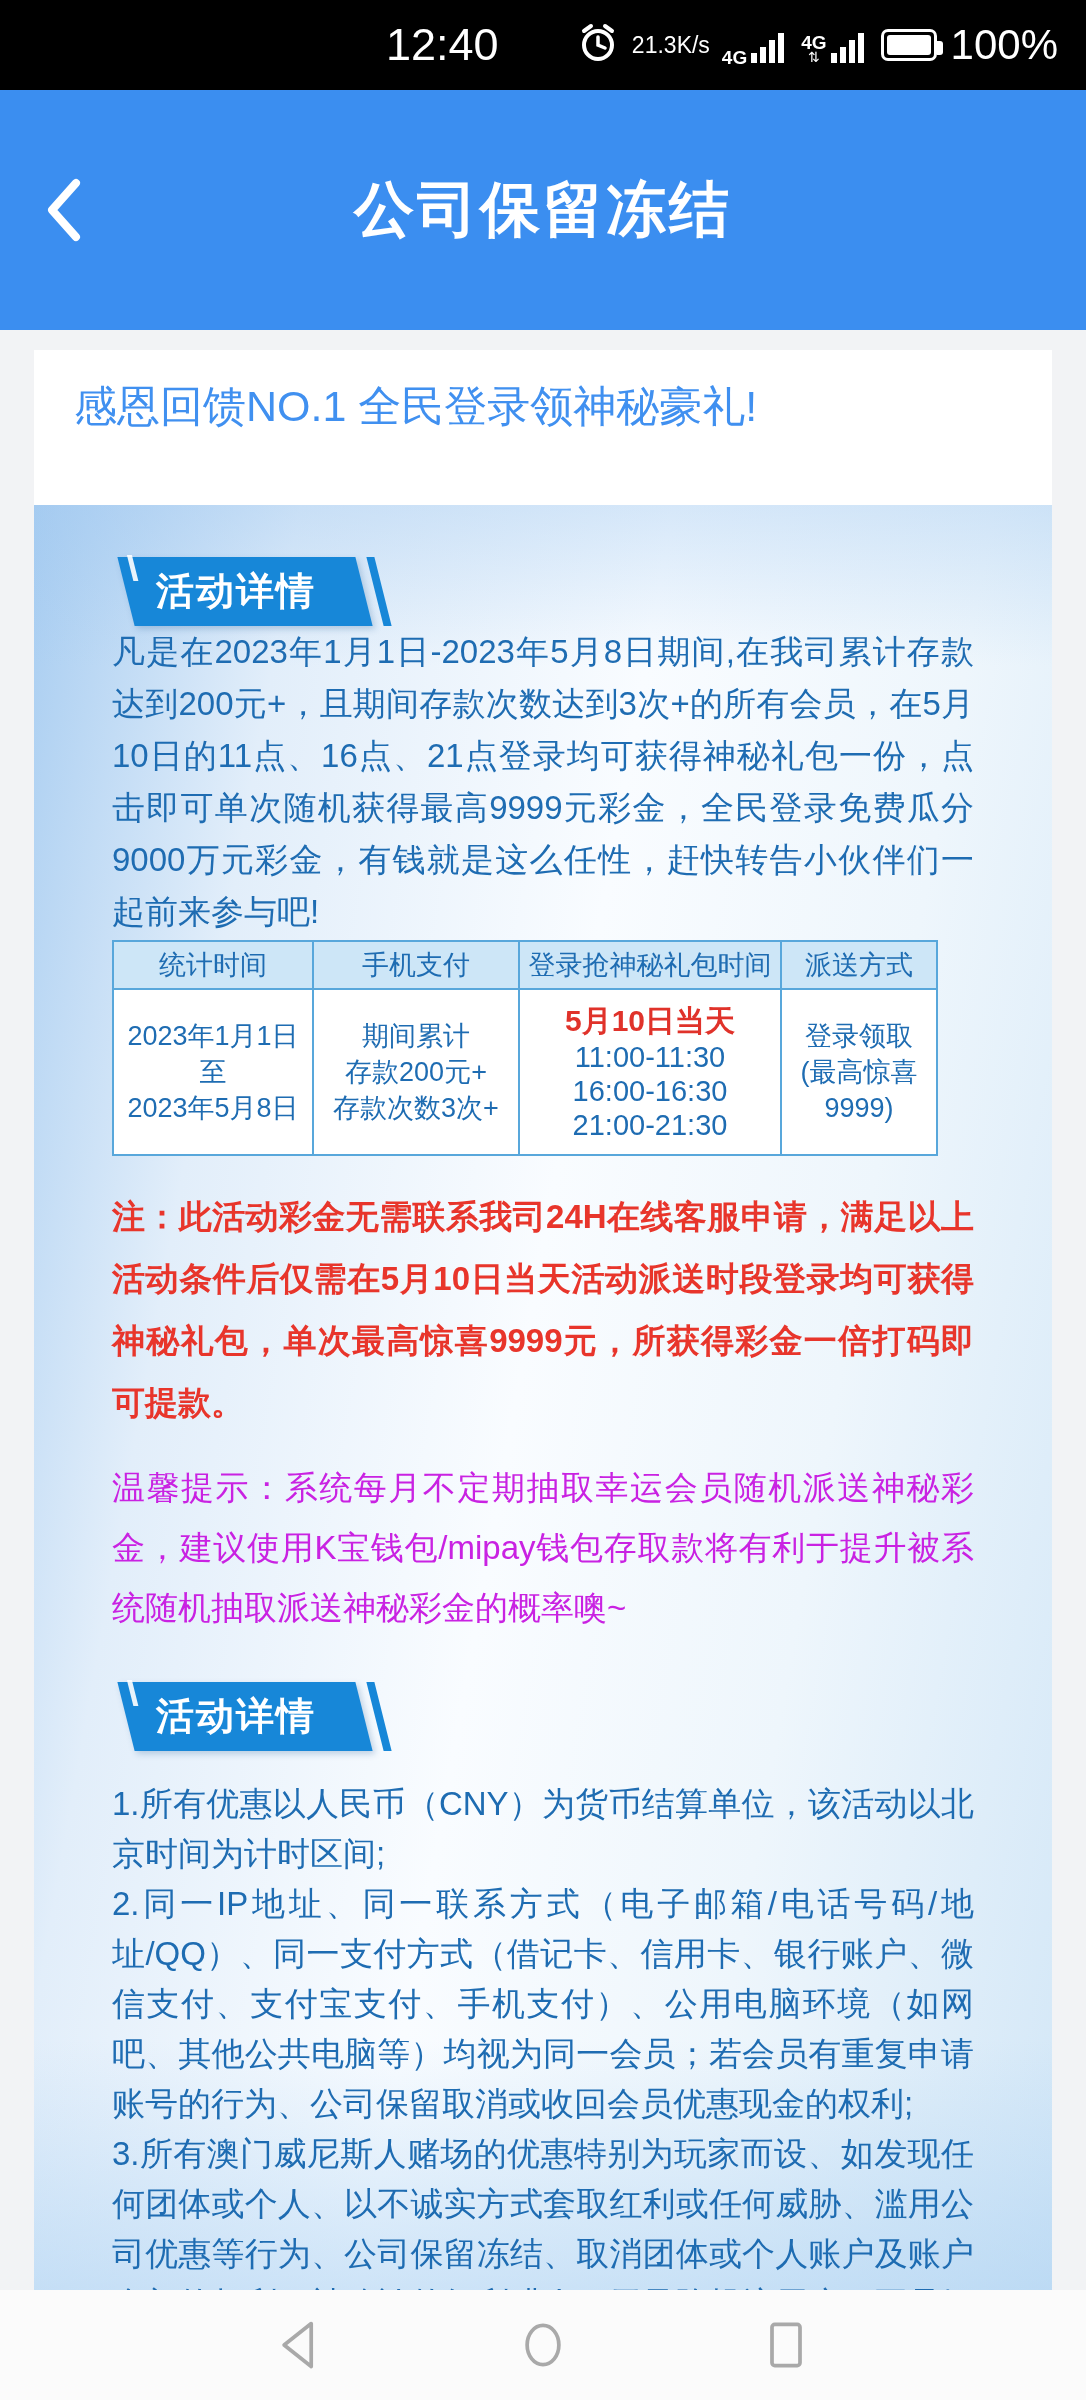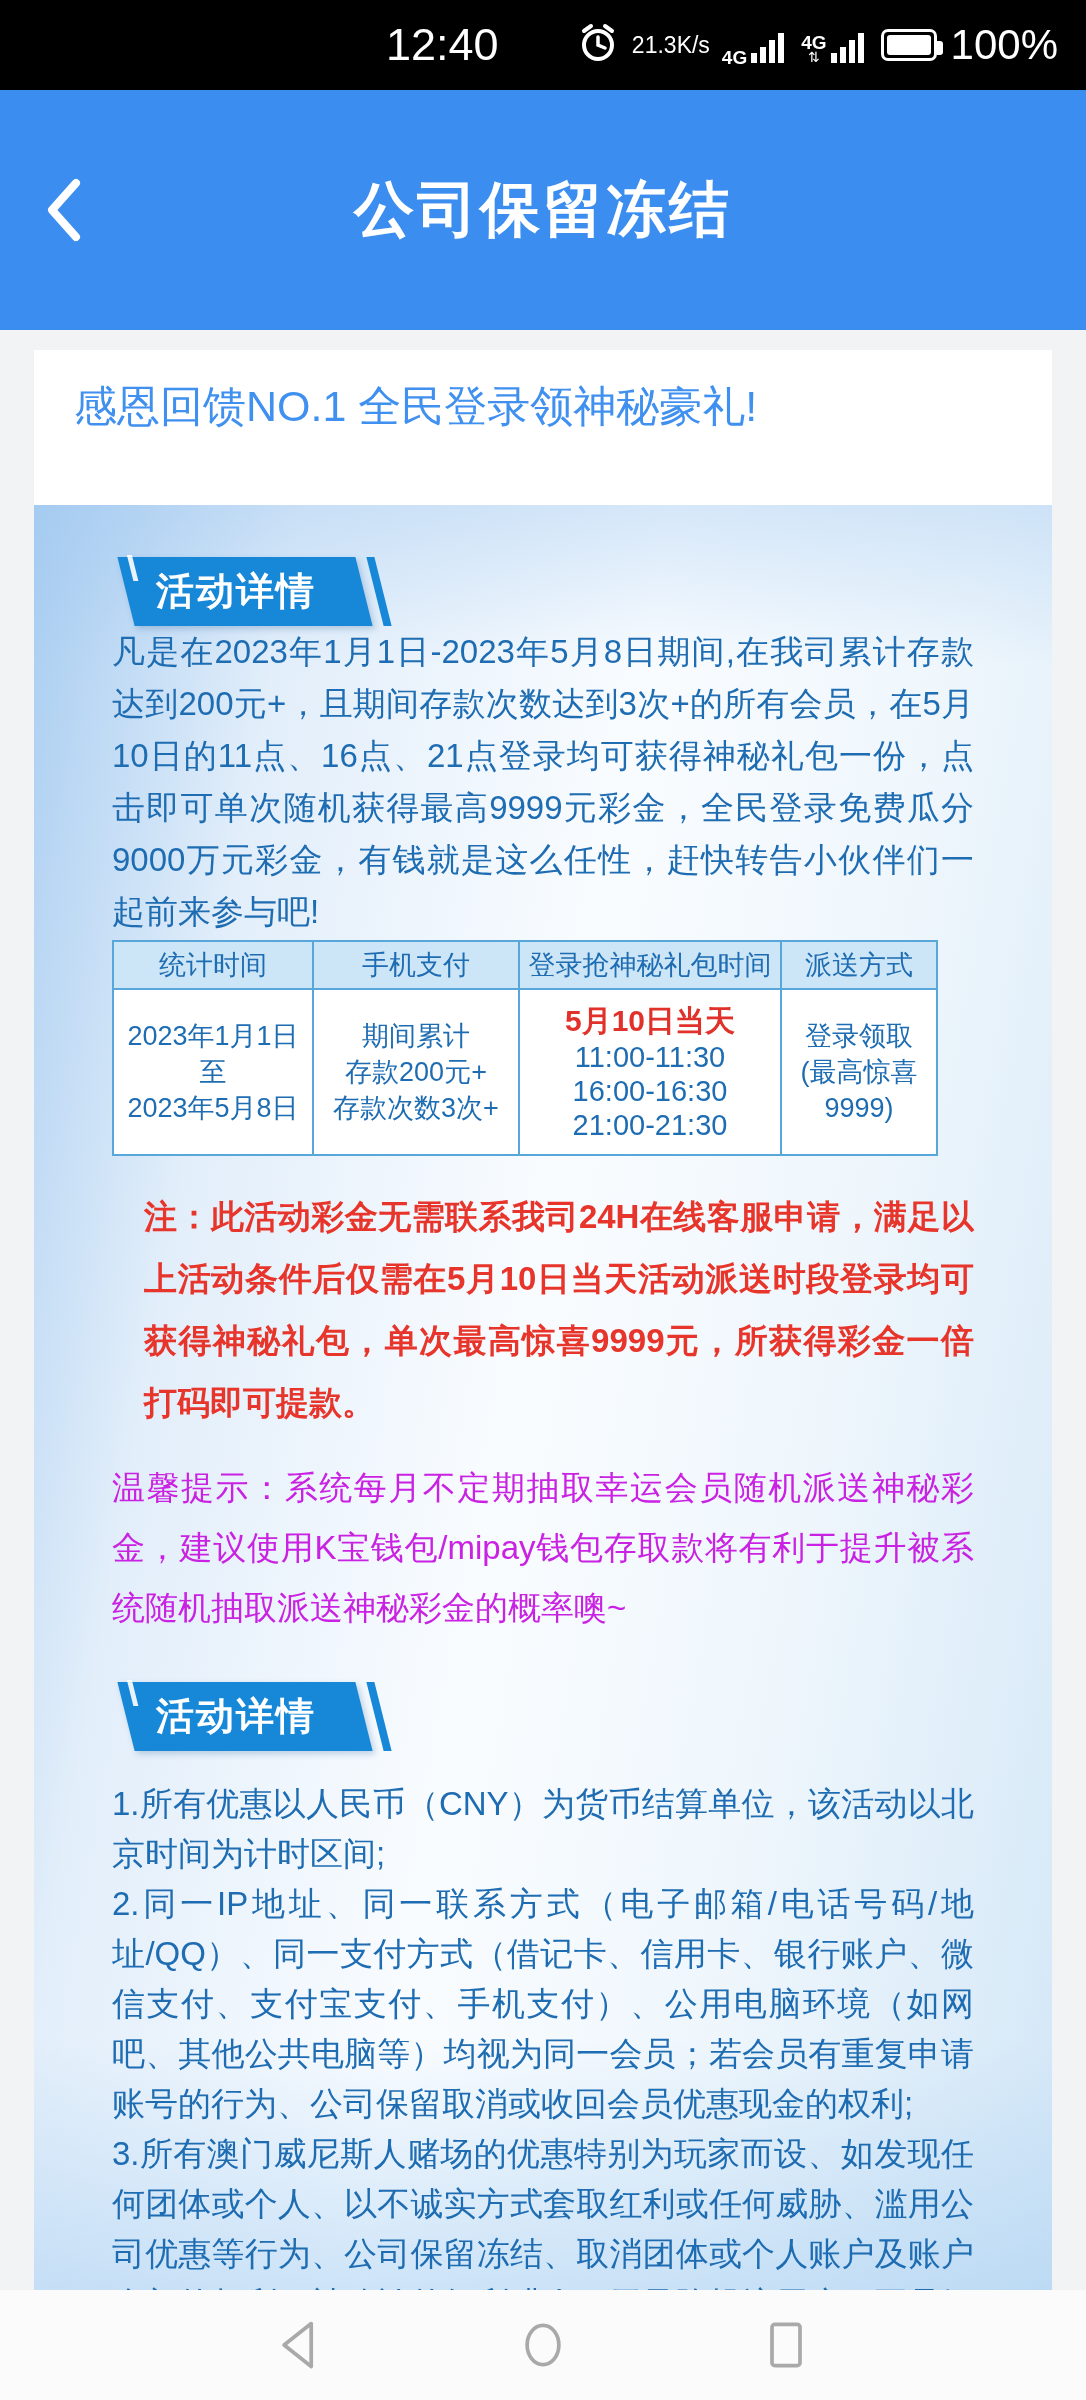--- a/index.html
+++ b/index.html
@@ -49,21 +49,21 @@
   
   .promo-table { margin-top:2px; border-collapse:collapse; table-layout:fixed;padding-left:12px; }
   .promo-table td, .promo-table th { border:2px solid #58a7db; text-align:center; vertical-align:middle; color:#1e6cb2; font-size:27px; font-weight:normal; }
   .promo-table th { background:#cde6f7; height:48px; }
   .promo-table td { background:#fff; padding:12px 2px; }
   .cw1{width:200px;} .cw2{width:206px;} .cw3{width:262px;} .cw4{width:156px;}
   .cell-line { line-height:36px; }
   .cell-time { line-height:34px; font-size:29px; }
   .cell-red { color:#e0322a; font-weight:bold; font-size:30px; line-height:38px;text-align:center; }
 
-  .note-red { margin-top:30px; color:#e8352b; font-size:33px; font-weight:bold; line-height:62px; text-align:justify;margin-left:32px; }
+  .note-red { margin-top:30px; color:#e8352b; font-size:33px; font-weight:bold; line-height:62px; text-align:justify; }
   .note-tip { margin-top:24px; color:#c922e2; font-size:33px; line-height:60px; text-align:justify; }
 
   .rules-wrap { margin-top:28px; }
   .rule { color:#1e6cb2; font-size:33px; line-height:50px; text-align:justify; }
   .section2-badge-row { margin-top:44px; }
 
   
   .nav-bar { position:absolute; left:0; right:0; bottom:0; height:110px; background:#fbfbfb; display:flex; align-items:center; justify-content:space-between; padding:0 265px; }
   .nav-btn { width:70px; height:70px; display:flex; align-items:center; justify-content:center; cursor:pointer; }
 </style>

